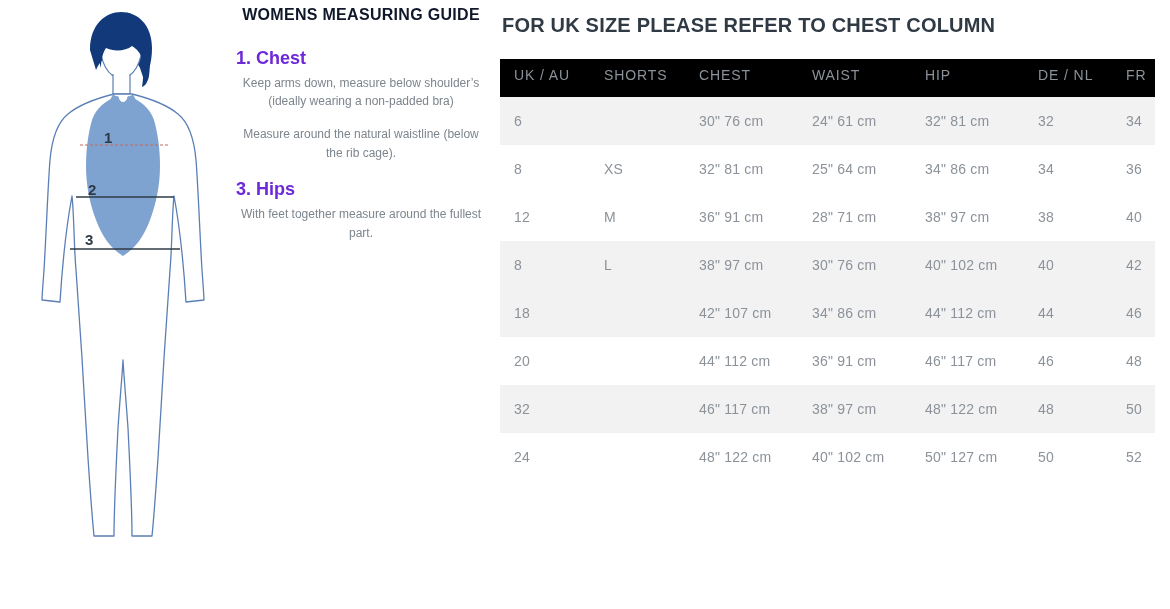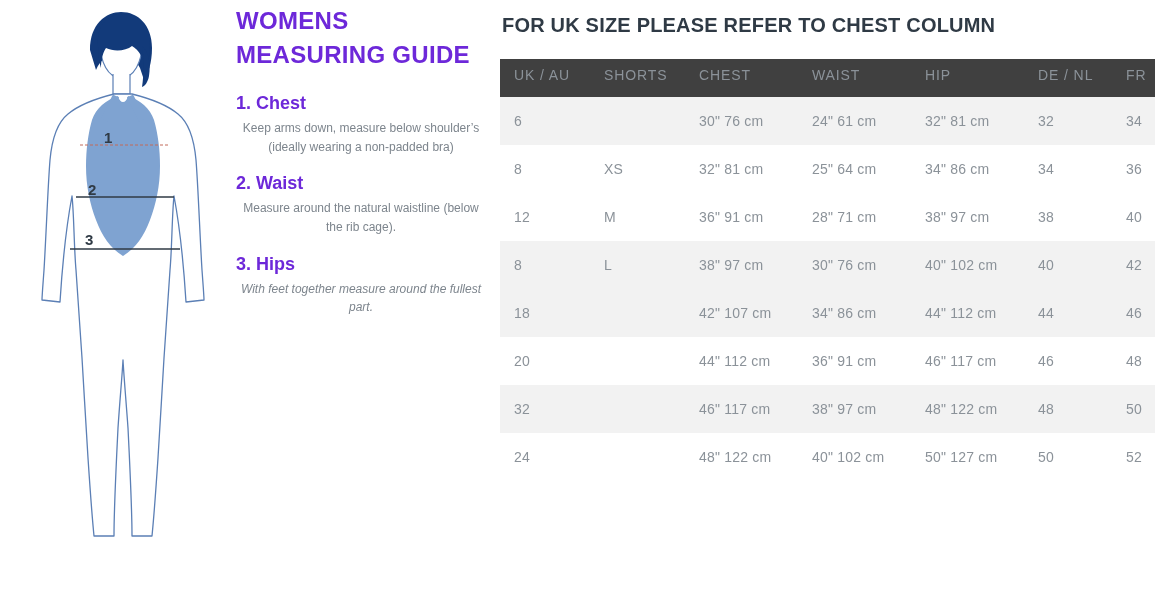--- a/index.html
+++ b/index.html
@@ -41,44 +41,45 @@
   .fig-num-3 { left: 85px; top: 231px; }
 
   
   .guide-col {
     position: absolute;
     left: 236px;
     top: 0;
     width: 250px;
   }
   .guide-title {
-    font-size: 24px;
-    font-weight: bold;
-    color: #6d28d9;
+    font-size: 16px;
+    font-weight: bold;
+    color: #0f172a;
     letter-spacing: .3px;
     line-height: 1.42;
     margin: 4px 0 18px 0;
     text-transform: uppercase;
+    text-align: center;
   }
   .guide-h {
     font-size: 18px;
     font-weight: bold;
     color: #6d28d9;
     margin: 0 0 2px 0;
     line-height: 1.5;
   }
   .guide-p {
     font-size: 12px;
     color: #7d858d;
     line-height: 1.55;
     margin: 0 0 14px 0;
     font-weight: 300;
     text-align: center;
   }
-  .guide-block:last-child .guide-p { margin-bottom: 4px; font-style: italic; }
+  .guide-block:last-child .guide-p { margin-bottom: 4px; }
 
   
   .table-col {
     position: absolute;
     left: 500px;
     top: 8px;
     width: 655px;
   }
   .table-heading {
     font-size: 20px;
@@ -94,21 +95,21 @@
     table-layout: fixed;
   }
   table.size-table th {
     text-align: left;
     font-size: 14px;
     font-weight: normal;
     color: #8b9299;
     letter-spacing: .9px;
     padding: 8px 0 14px 14px;
     text-transform: uppercase;
-    background: #404040;
+    background: #000000;
   }
   table.size-table td {
     font-size: 14px;
     color: #8b9299;
     padding: 16px 0 16px 14px;
     letter-spacing: .2px;
     white-space: nowrap;
   }
   table.size-table tbody tr.shade td { background: #f2f2f2; }
   table.size-table tbody tr.plain td { background: #ffffff; }
@@ -173,21 +174,20 @@
 
   <div class="guide-col">
     <div class="guide-title">WOMENS MEASURING GUIDE</div>
 
     <div class="guide-block">
       <div class="guide-h">1. Chest</div>
       <div class="guide-p">Keep arms down, measure below shoulder’s (ideally wearing a non-padded bra)</div>
     </div>
 
     <div class="guide-block">
-      <div class="guide-h">2. Waist</div>
       <div class="guide-p">Measure around the natural waistline (below the rib cage).</div>
     </div>
 
     <div class="guide-block">
       <div class="guide-h">3. Hips</div>
       <div class="guide-p">With feet together measure around the fullest part.</div>
     </div>
   </div>
 
   <div class="table-col">

